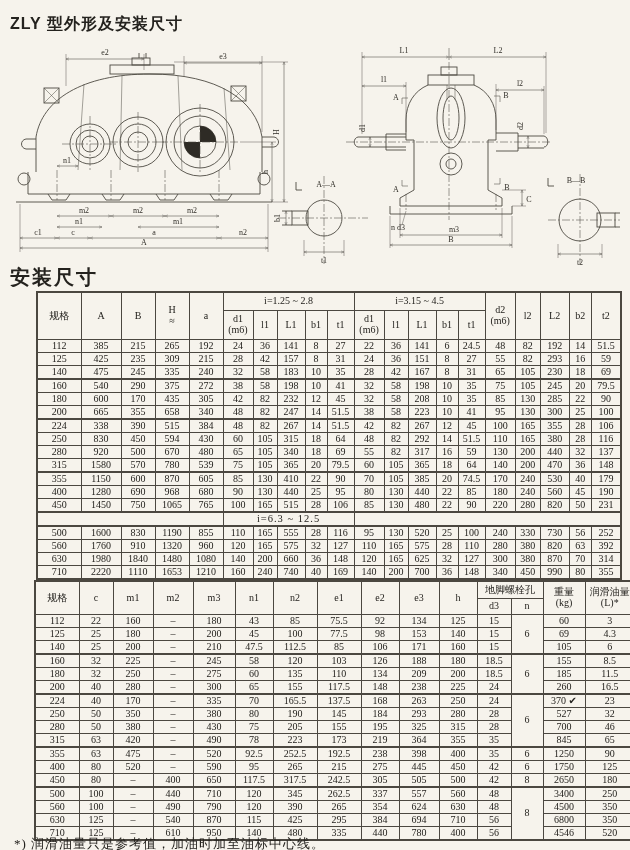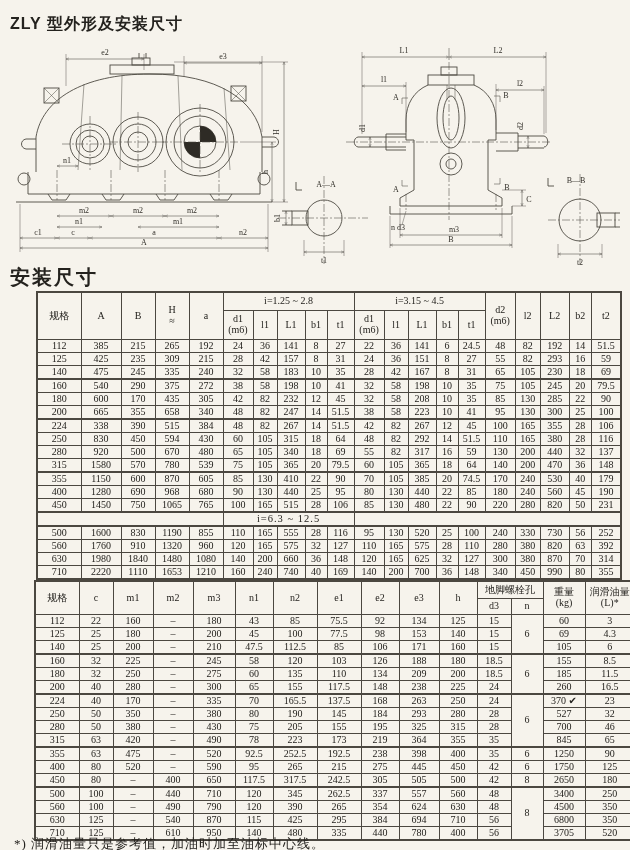--- a/index.html
+++ b/index.html
@@ -1021,19 +1021,19 @@
         <td>–</td>
         <td>610</td>
         <td>950</td>
         <td>140</td>
         <td>480</td>
         <td>335</td>
         <td>440</td>
         <td>780</td>
         <td>400</td>
         <td>56</td>
-        <td>3705</td>
+        <td>4546</td>
         <td>520</td>
       </tr>
     </tbody>
 </table>
 
 <div class="footnote">*) 润滑油量只是参考值，加油时加至油标中心线。</div>
 
 </body></html>

